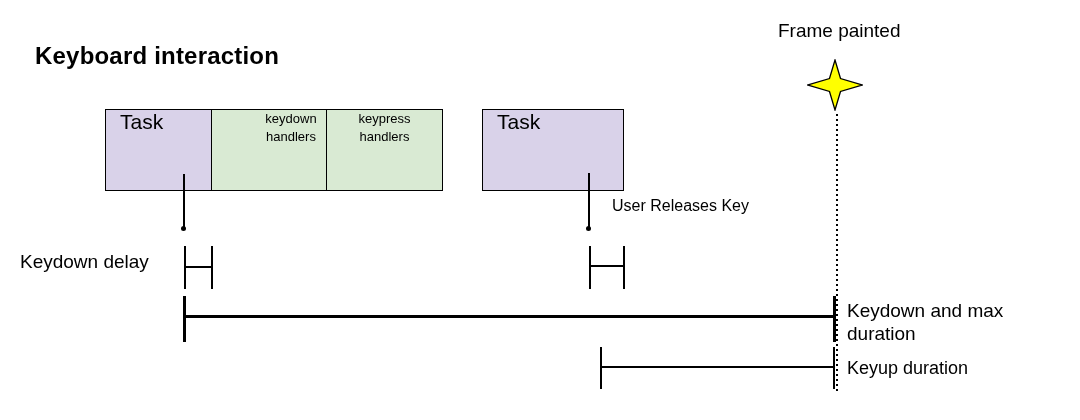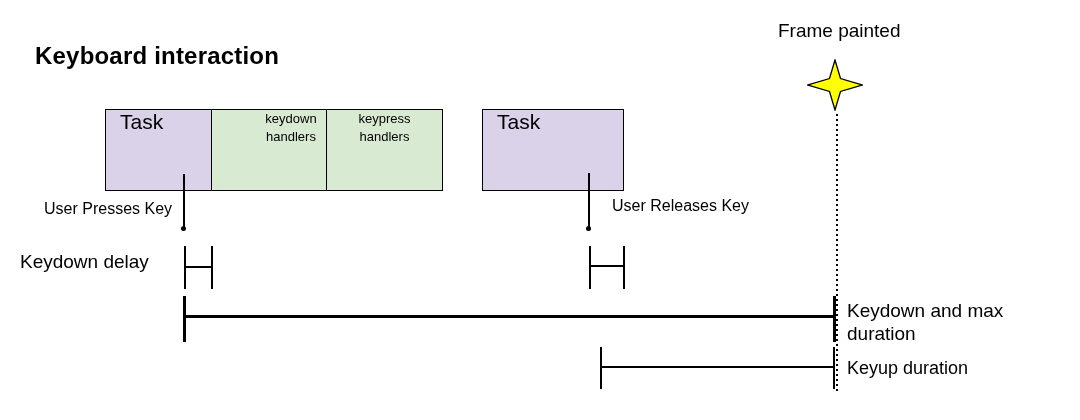--- a/index.html
+++ b/index.html
@@ -83,21 +83,20 @@
 
   <div class="bar" style="left:482px;">
     <div class="seg task" style="width:142px;">
       <span>Task</span>
     </div>
   </div>
 
   <div class="varrow" style="left:183px;top:174px;height:53px;">
     <i class="dot"></i>
   </div>
-  <div class="evt-label" style="left:44px;top:199px;">User Presses Key</div>
 
   <div class="varrow" style="left:588px;top:173px;height:54px;">
     <i class="dot"></i>
   </div>
   <div class="evt-label" style="left:612px;top:196px;">User Releases Key</div>
 
   <div class="tick" style="left:184px;top:246px;height:43px;"></div>
   <div class="tick" style="left:211px;top:246px;height:43px;"></div>
   <div class="hline" style="left:184px;top:266px;width:28px;"></div>
   <div class="delay-label" style="left:20px;top:251px;">Keydown delay</div>

